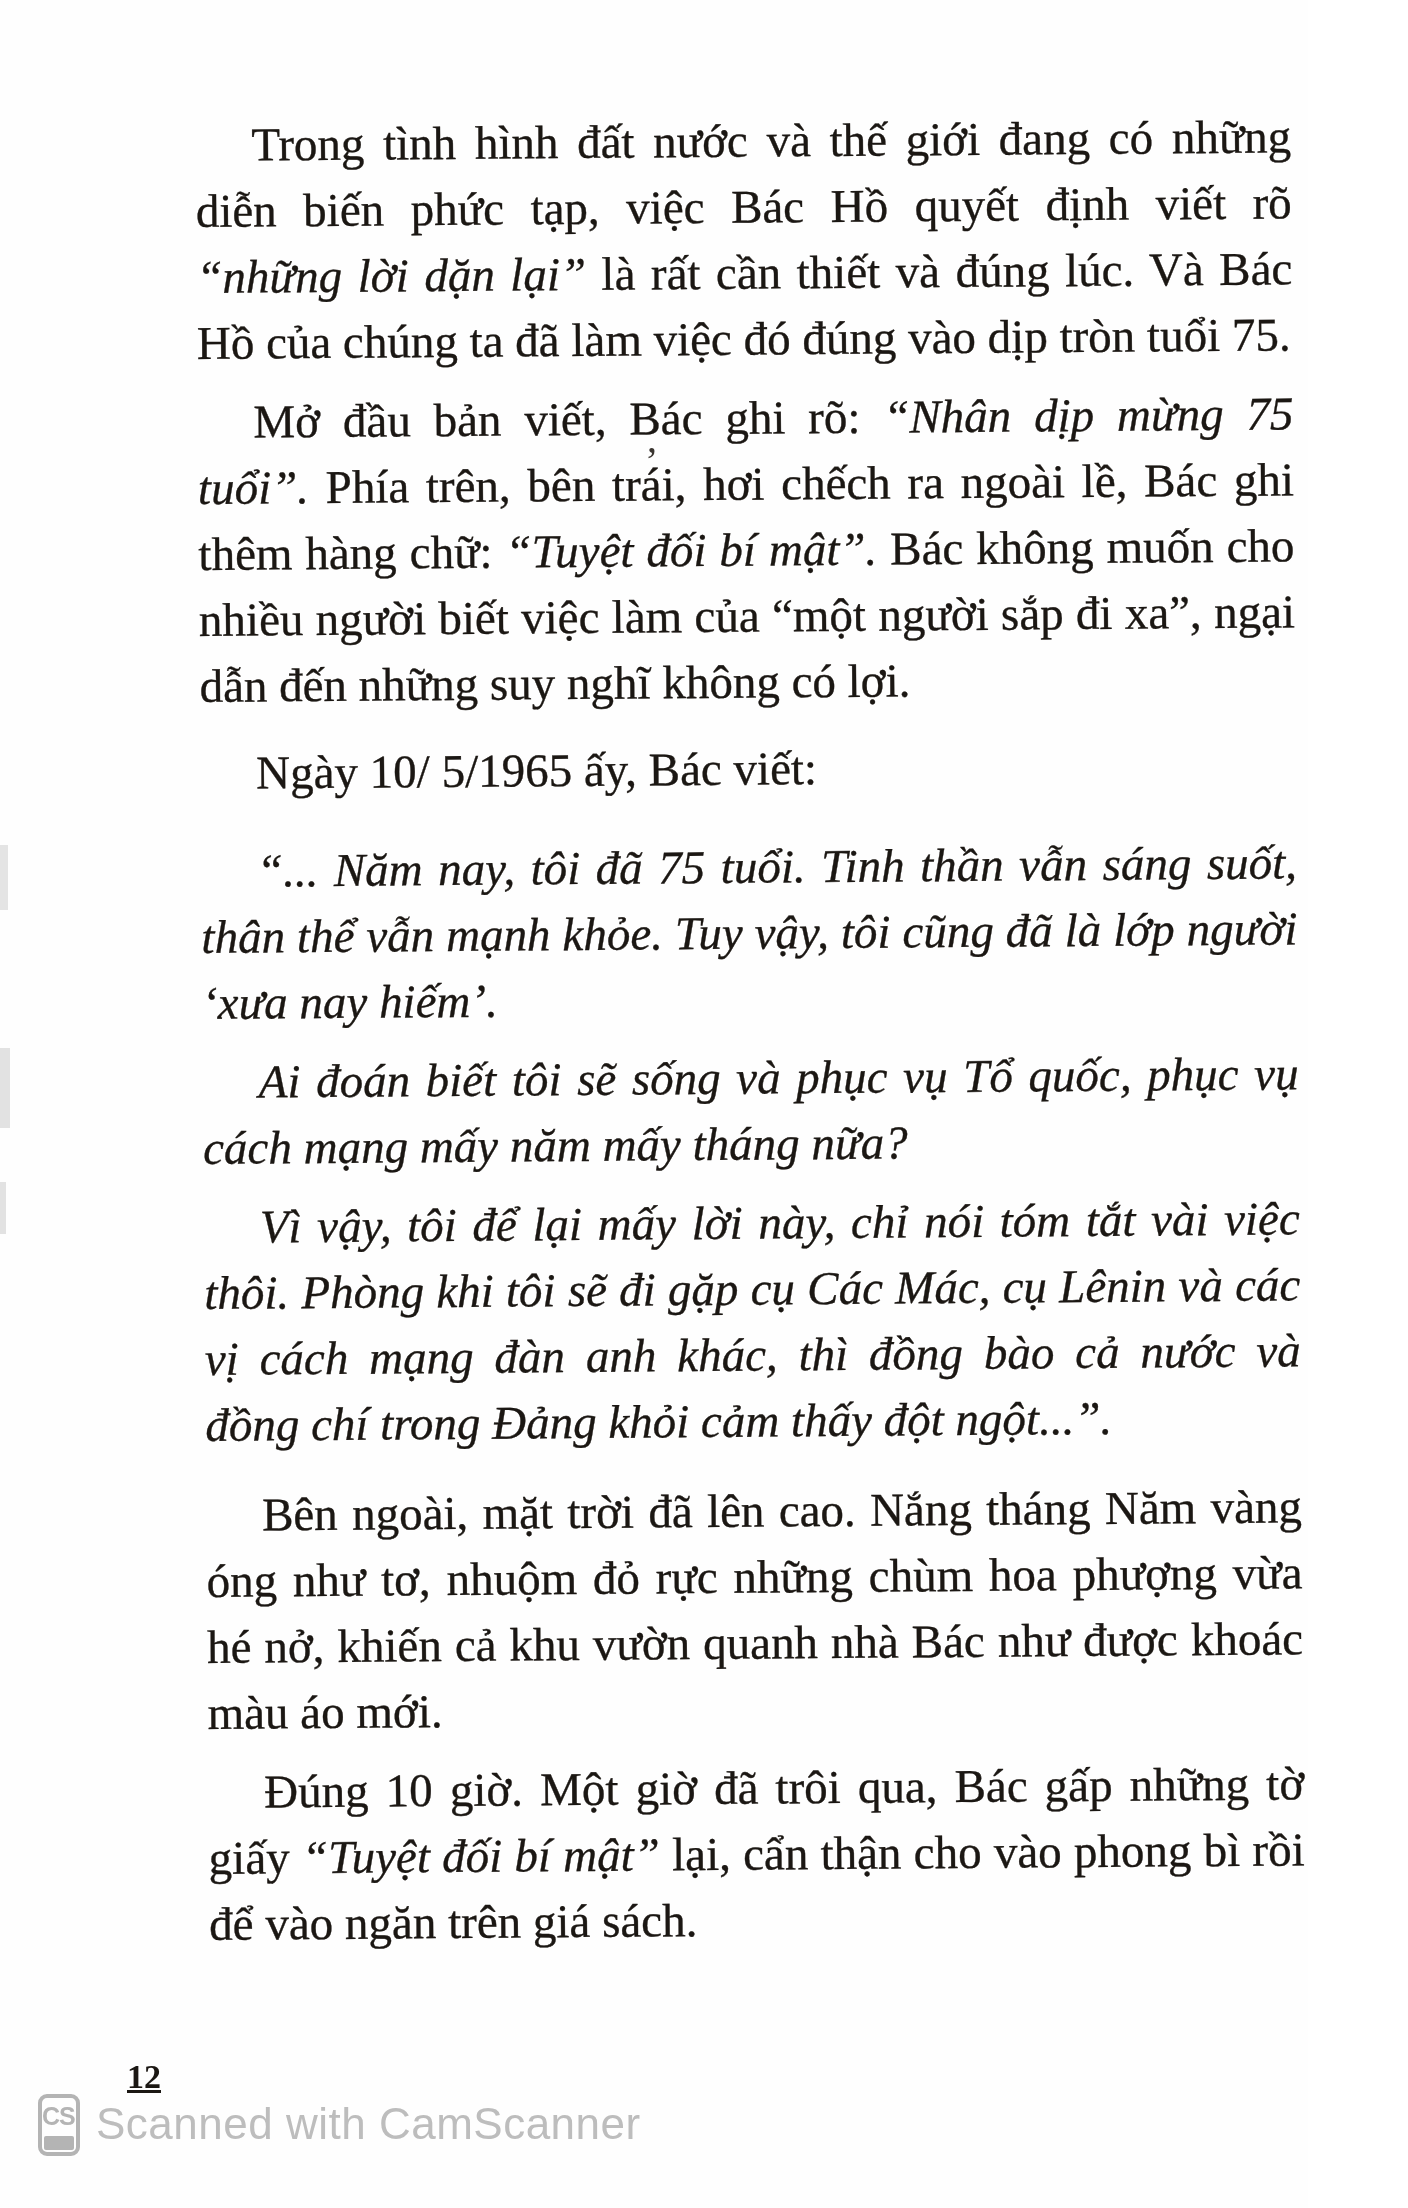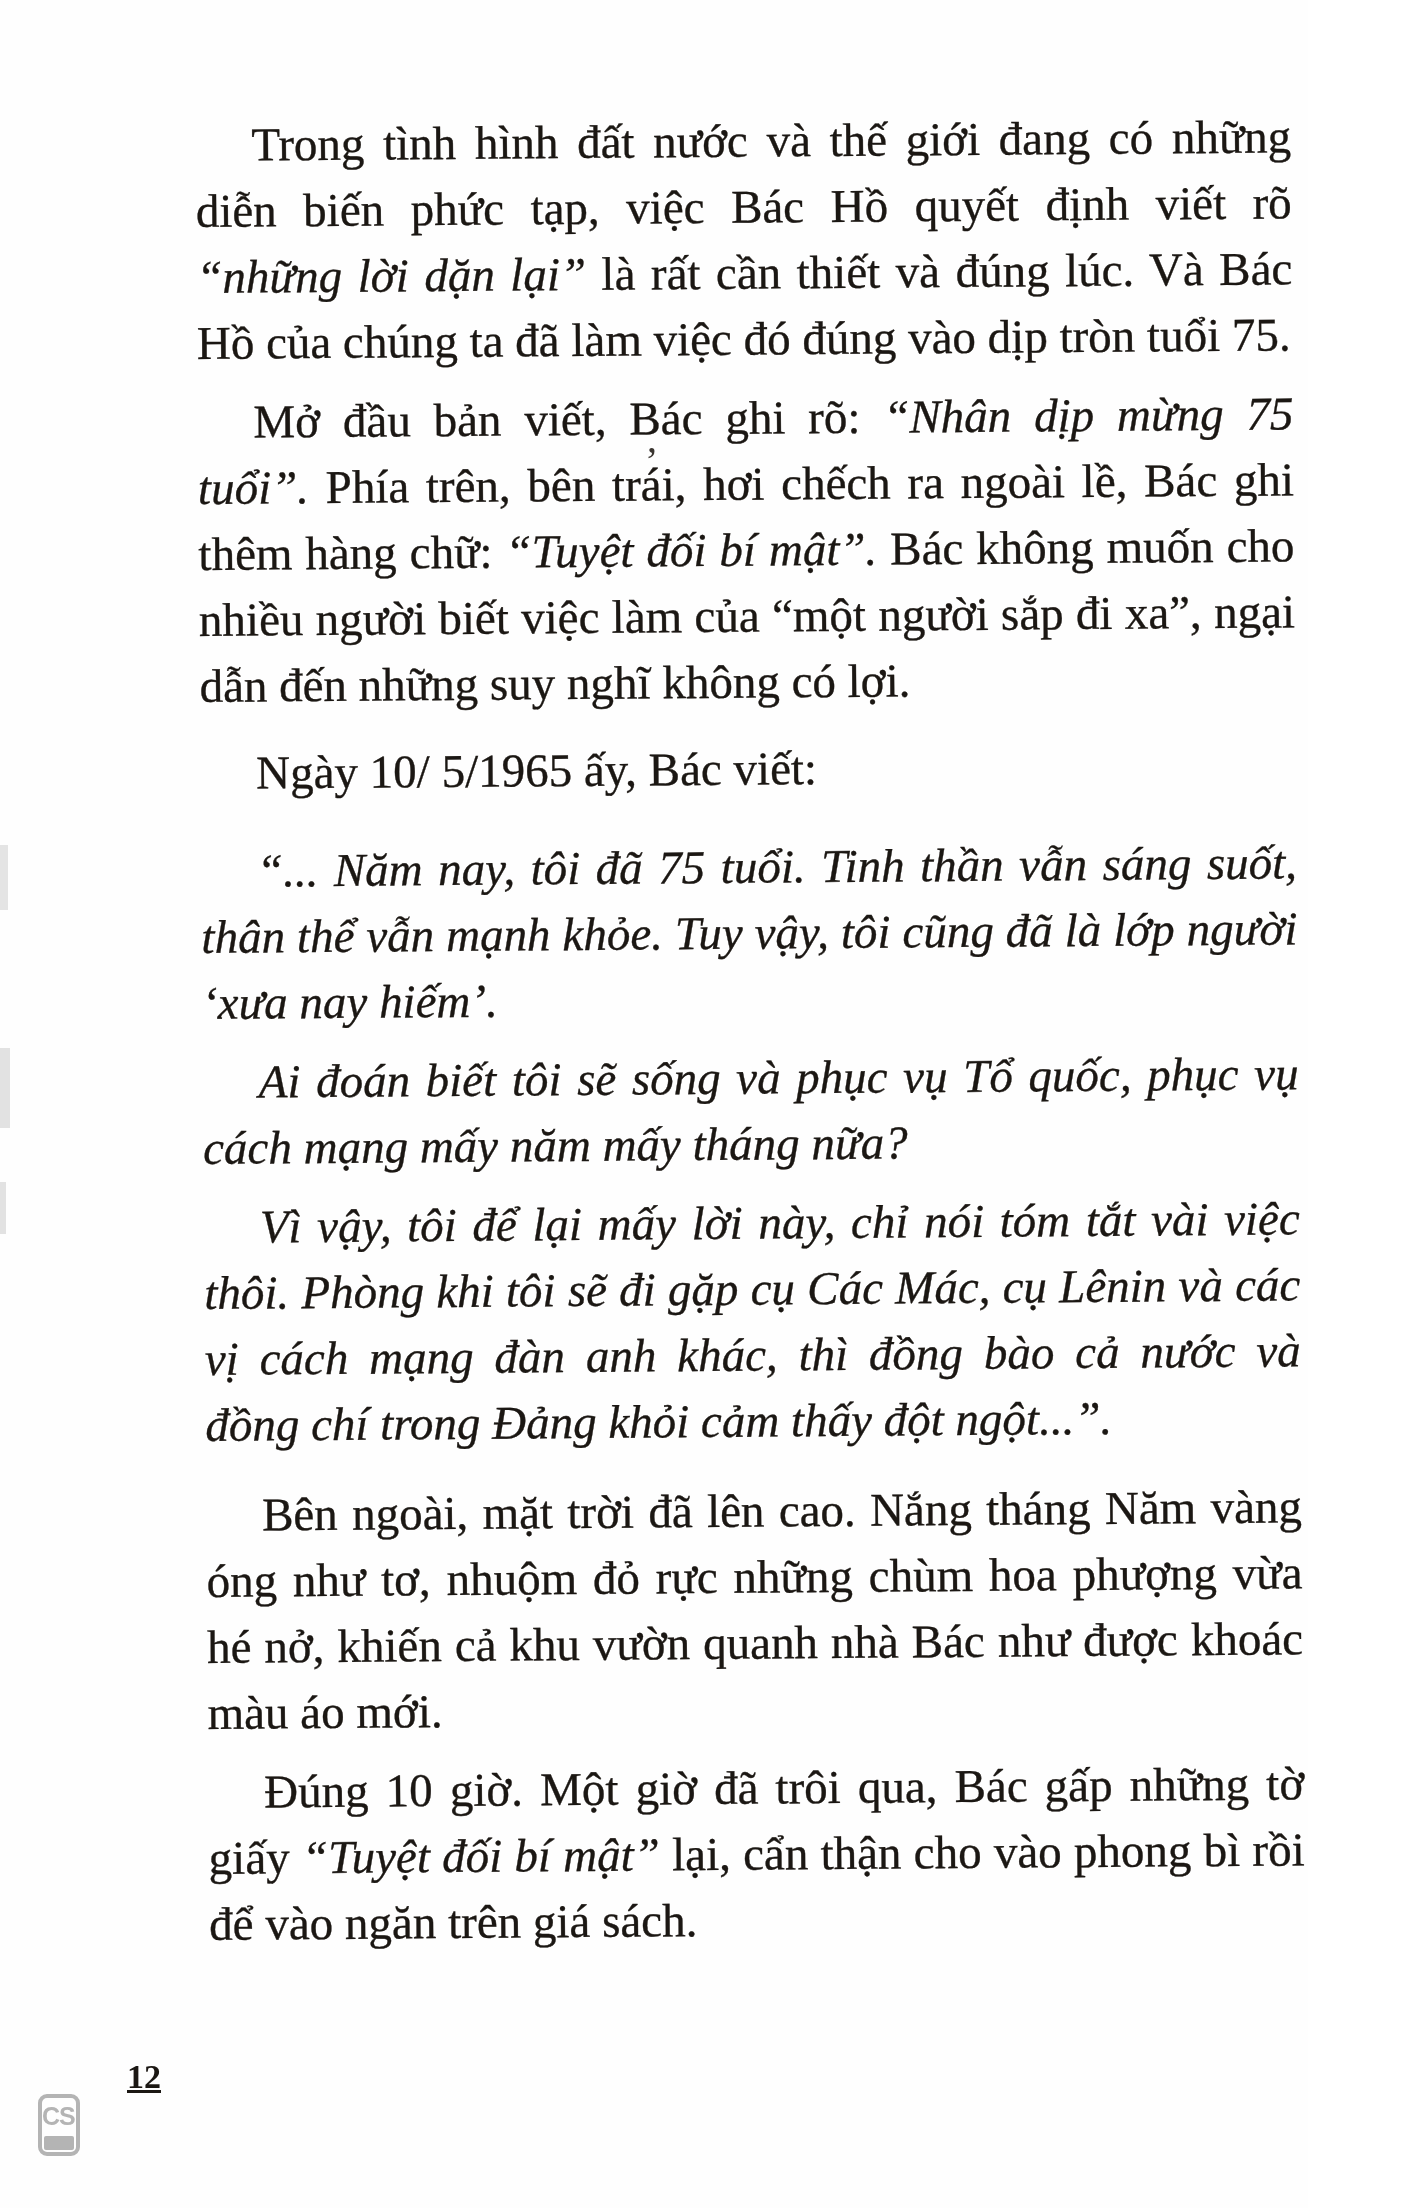--- a/index.html
+++ b/index.html
@@ -137,15 +137,16 @@
   <div class="edge-strip b"></div>
   <div class="edge-strip c"></div>
 
   <div class="page-number">12</div>
 
   <div class="cam-footer">
     <div class="cs-logo">
       <div class="cs-letters">CS</div>
       <div class="cs-band"></div>
     </div>
+    <div class="cam-text">Scanned with CamScanner</div>
   </div>
 
 </div>
 
 </body></html>

